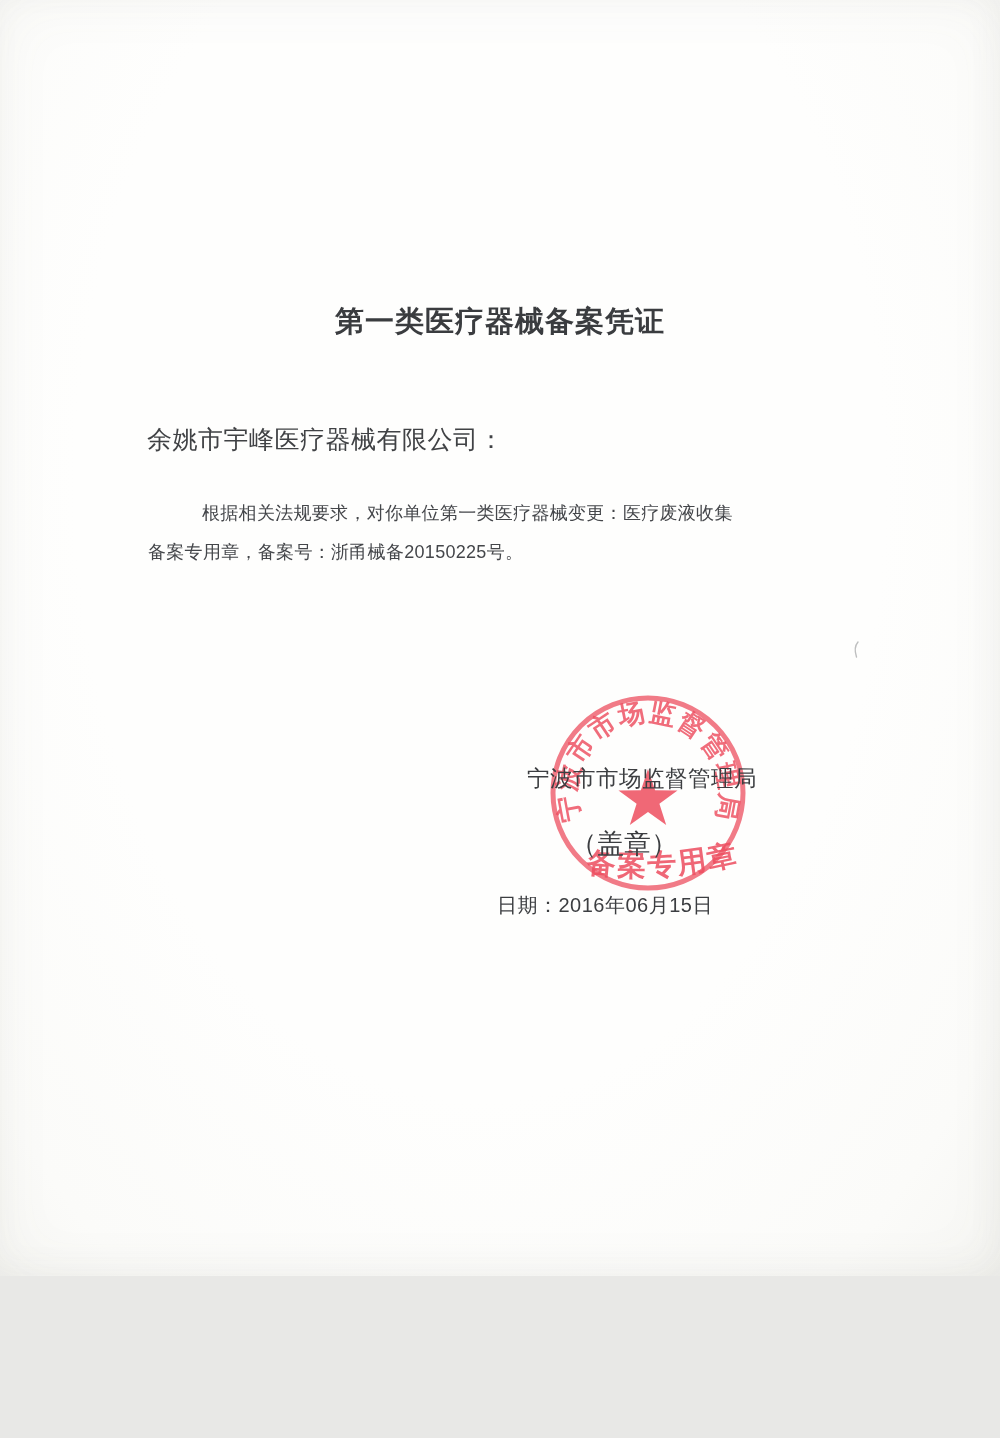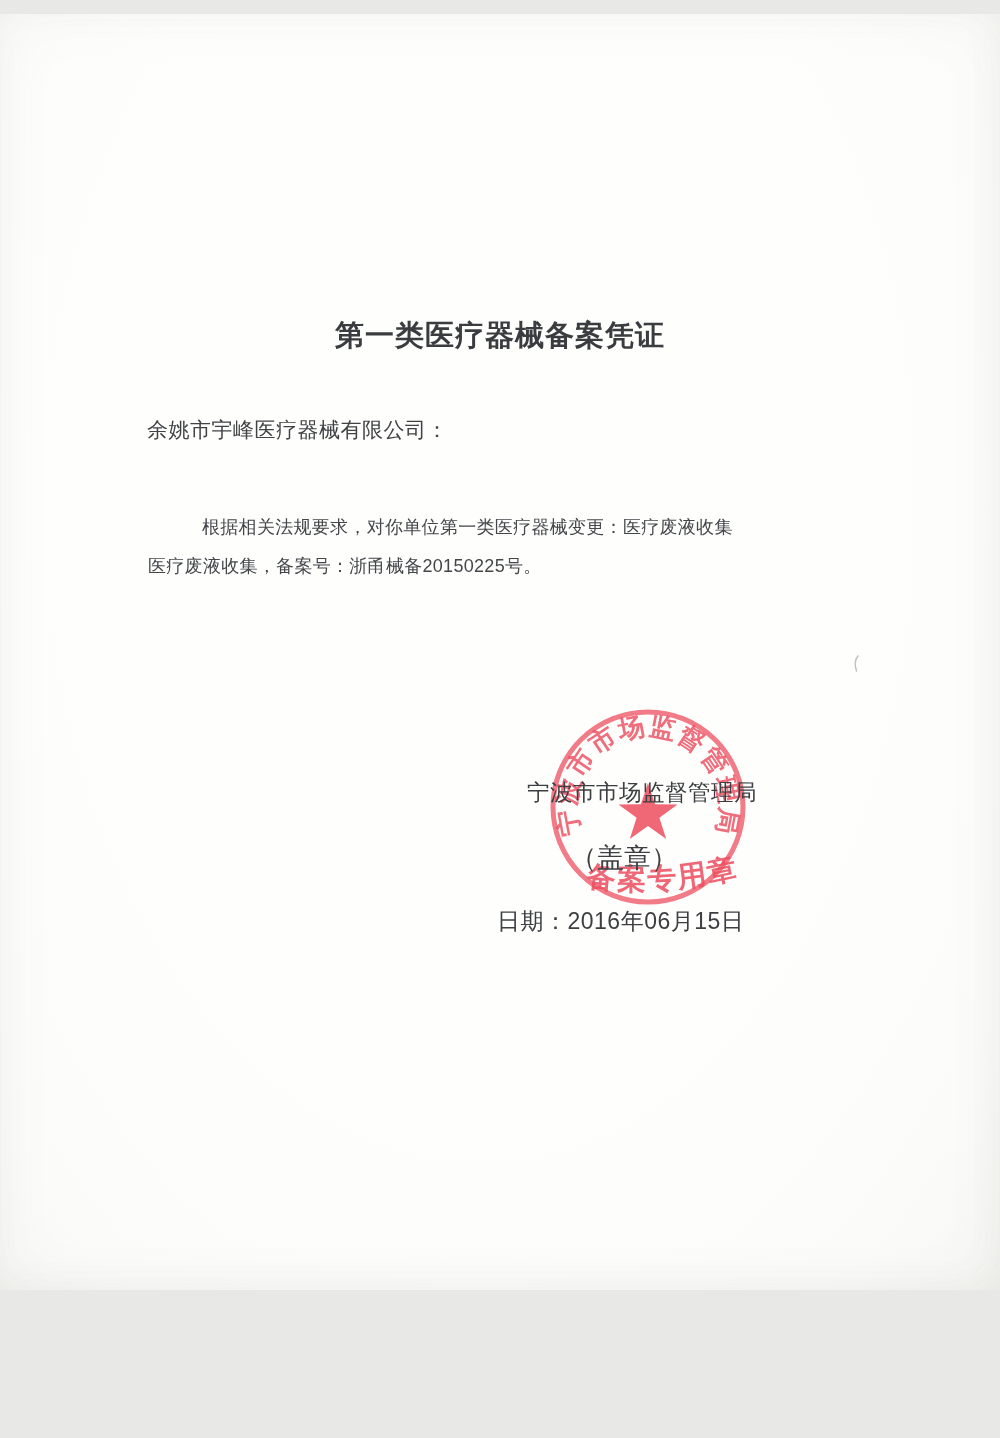--- a/index.html
+++ b/index.html
@@ -5,21 +5,21 @@
   html, body {
     margin: 0;
     padding: 0;
     background: #e8e8e6;
     font-family: "Liberation Sans", "DejaVu Sans", sans-serif;
   }
   .page {
     position: relative;
     width: 1000px;
     height: 1276px;
-    margin: 14px auto;
+    margin: 0 auto;
     background:
       radial-gradient(ellipse at 48% 38%, #fefefd 55%, #fbfbf9 85%, #f6f6f3 100%);
     overflow: hidden;
     color: #3d3f42;
   }
   .page::after { 
     content: "";
     position: absolute;
     inset: 0;
     pointer-events: none;
@@ -32,23 +32,23 @@
     width: 1000px;
     text-align: center;
     font-size: 29px;
     font-weight: 600;
     letter-spacing: 1px;
     color: #3a3c3f;
     margin: 0;
   }
   .addressee {
     position: absolute;
-    top: 402px;
+    top: 423px;
     left: 147px;
-    font-size: 21px;
+    font-size: 25px;
     letter-spacing: 0.5px;
     color: #404245;
     text-align: center;
   }
   .body-line {
     position: absolute;
     left: 148px;
     font-size: 18px;
     letter-spacing: 0.3px;
     color: #44464a;
@@ -97,21 +97,21 @@
     left: 570px;
     top: 826px;
     font-size: 27px;
     color: #3c3e41;
     z-index: 2;
   }
   .date-line {
     position: absolute;
     left: 497px;
     top: 892px;
-    font-size: 23px;
+    font-size: 20px;
     letter-spacing: 0.5px;
     color: #3c3e41;
     z-index: 2;
   }
   .scan-speck {
     position: absolute;
     left: 851px;
     top: 641px;
     width: 10px;
     height: 18px;
@@ -122,21 +122,21 @@
 <body>
 
 <div class="page">
 
   <h1 class="doc-title">第一类医疗器械备案凭证</h1>
 
   <div class="addressee">余姚市宇峰医疗器械有限公司：</div>
 
   <div class="body-line first">根据相关法规要求，对你单位第一类医疗器械变更：医疗废液收集</div>
 
-  <div class="body-line second">医疗废液收集，备案号：浙甬械备20150225号。</div>
+  <div class="body-line second">备案专用章，备案号：浙甬械备20150225号。</div>
 
   <svg class="stamp" viewBox="0 0 220 212" aria-hidden="true">
 
     <circle cx="108" cy="105" r="95" fill="none" stroke="#ef5a6a" stroke-width="5" opacity="0.8"></circle>
 
     <path id="stamp-arc-path" d="M 39.1 126 A 72 72 0 1 1 176.9 126" fill="none"></path>
     <text class="stamp-arc-text" text-anchor="middle">
       <textPath href="#stamp-arc-path" startOffset="50%">宁波市市场监督管理局</textPath>
     </text>
 

